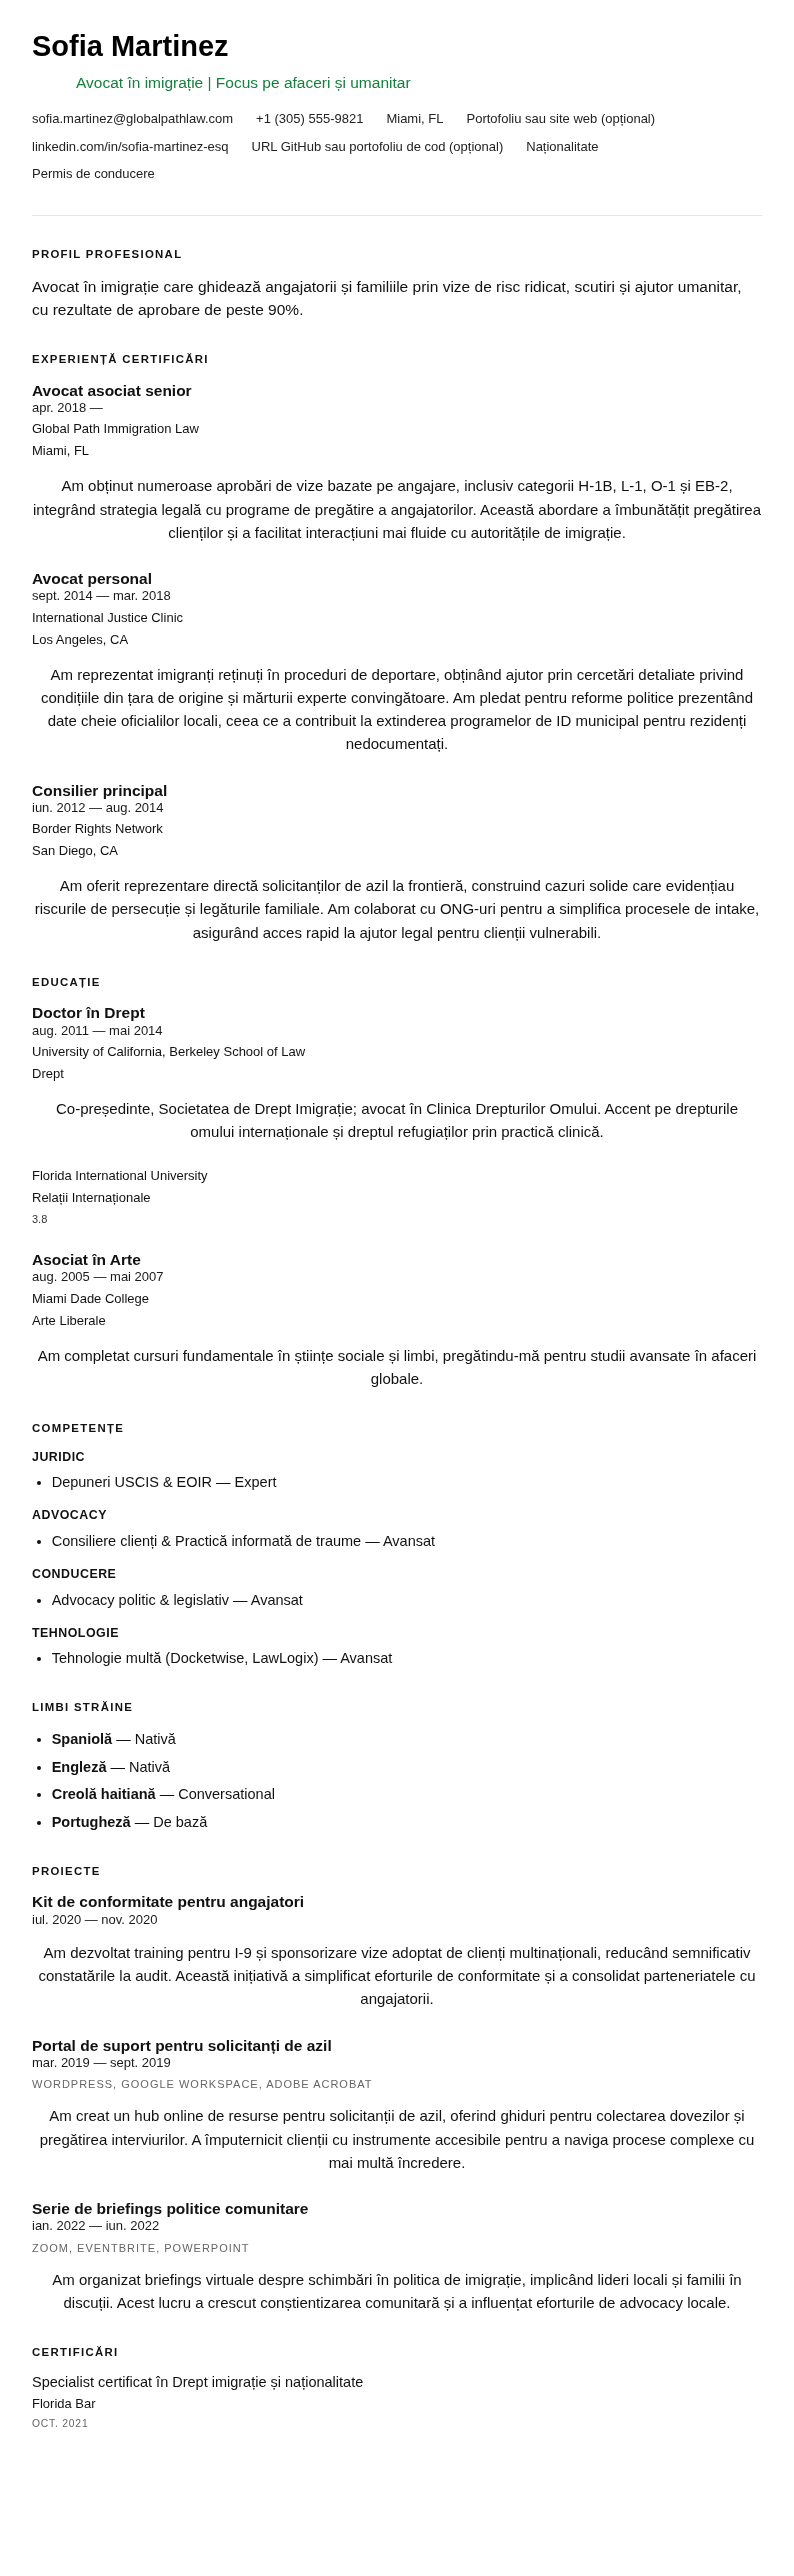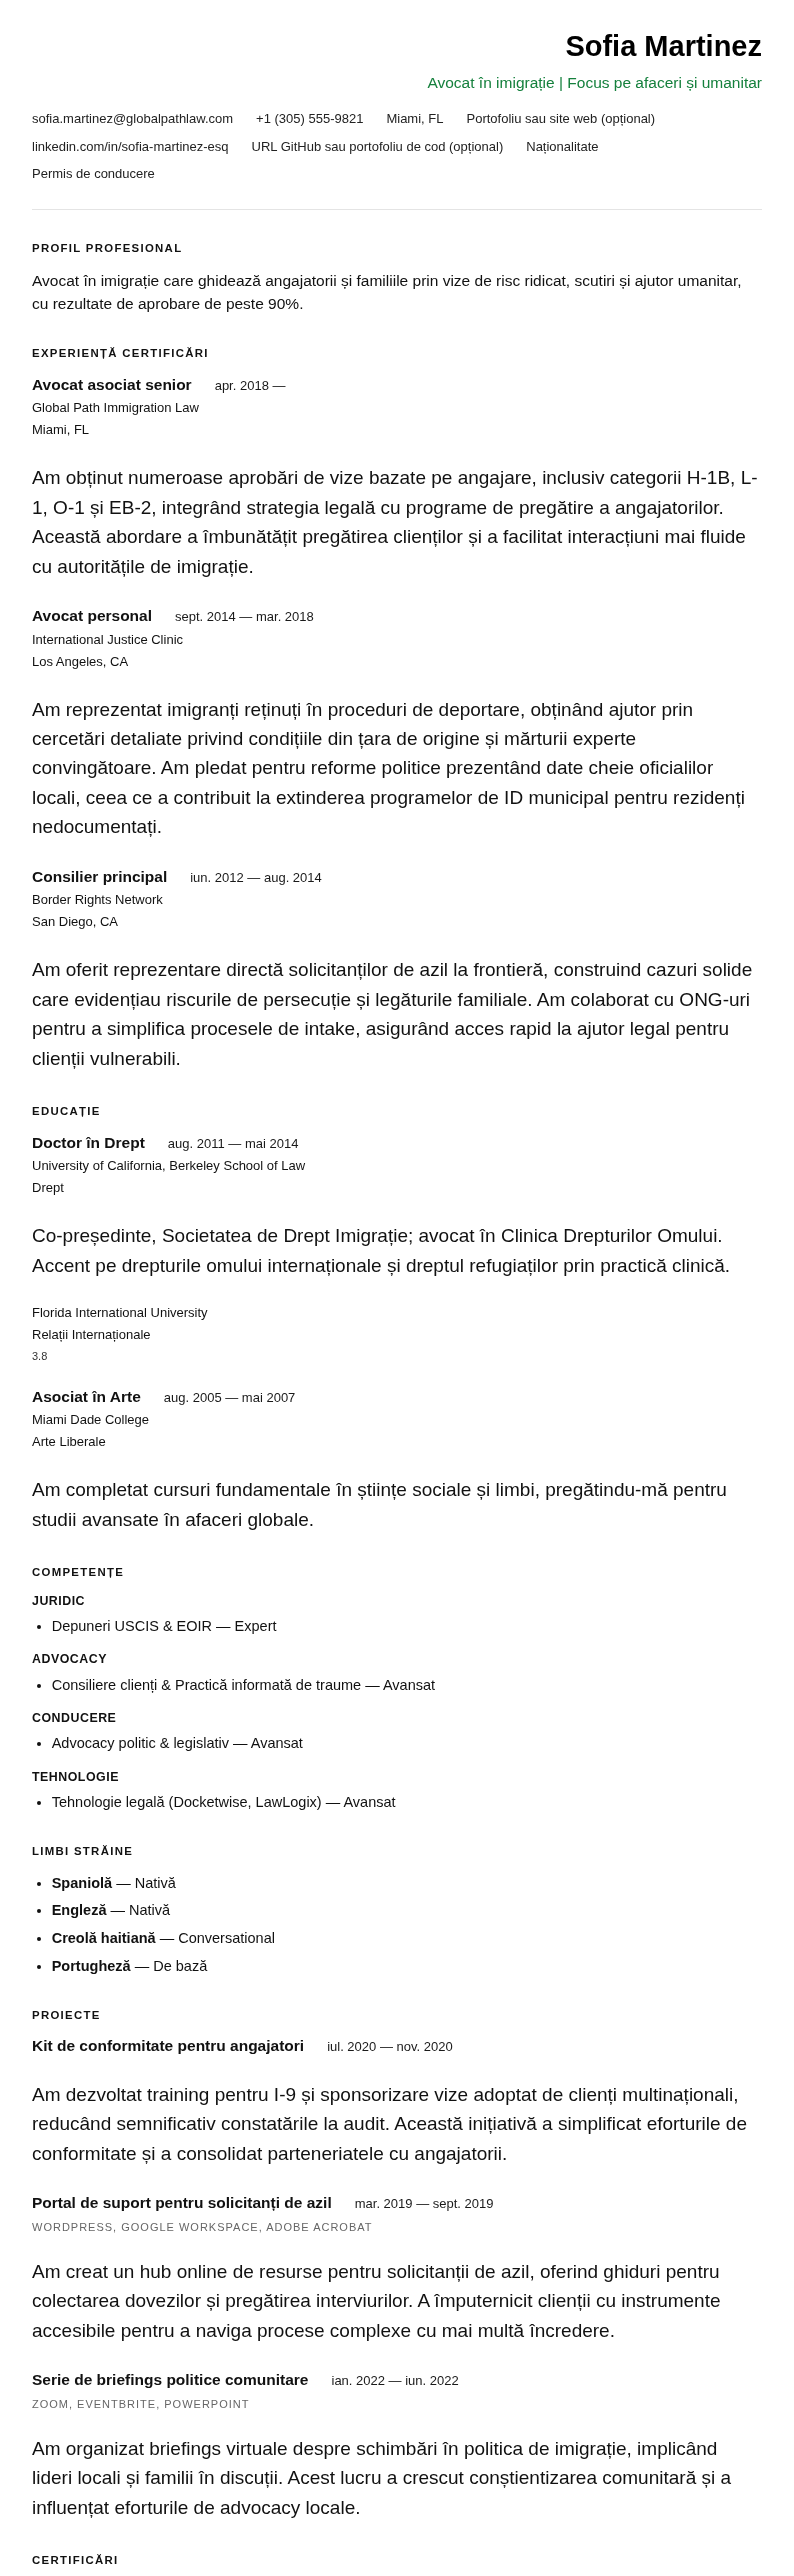--- a/index.html
+++ b/index.html
@@ -12,32 +12,32 @@
   .page {
     width: 795px;
     min-height: 2576px;
     padding: 30px 33px 47px 32px;
     background: #ffffff;
   }
   .name { font-size: 29px; font-weight: 700; color: #000; line-height: 1.15; }
   .tagline { font-size: 15.5px; margin-top: 10.3px; color: #15803d; margin-left: 44px; }
   .contact { margin-top: 18.6px; font-size: 13px; color: #222; }
   .contact-line { margin-bottom: 9.8px; display: flex; flex-wrap: wrap; column-gap: 23px; line-height: 1.35; }
-  .header { border-bottom: 0.5px solid #e4e4e4; padding-bottom: 17px; text-align: right; }
+  .header { border-bottom: 0.5px solid #e4e4e4; padding-bottom: 23px; }
   .section { margin-top: 32px; }
   .section-title { font-size: 11.4px; font-weight: 700; letter-spacing: 1.3px; color: #111; }
   .section-body { margin-top: 15.5px; }
   .entry { margin-bottom: 25px; }
   .entry:last-child { margin-bottom: 0; }
-  .entry-head { display: flex; align-items: baseline; column-gap: 23px; flex-wrap: wrap; }
+  .entry-head { display: flex; align-items: baseline; column-gap: 23px; flex-wrap: wrap; flex-direction: column; }
   .entry-title { font-size: 15.5px; font-weight: 700; line-height: 1.25; }
   .entry-dates { font-size: 13px; color: #1a1a1a; }
   .entry-sub { font-size: 13px; margin-top: 6.2px; line-height: 1.3; }
   .entry-loc { font-size: 13px; margin-top: 5.2px; line-height: 1.3; }
-  .para { font-size: 19px; line-height: 1.55; margin: 24px 0 0 0; }
+  .para { font-size: 15px; line-height: 1.55; margin: 14px 0 0 0; text-align: center; }
   .profile-text { font-size: 15.5px; line-height: 1.5; margin-top: 14.5px; }
   .skill-group { margin-bottom: 15.5px; }
   .skill-group:last-child { margin-bottom: 0; }
   .skill-cat { font-size: 12.4px; font-weight: 700; letter-spacing: 0.5px; margin-bottom: 8.3px; }
   ul.blist { margin: 0; padding-left: 19.7px; list-style: disc; }
   ul.blist li { font-size: 14.5px; line-height: 1.45; margin-bottom: 6.7px; }
   ul.blist li:last-child { margin-bottom: 0; }
   .lang-name { font-weight: 700; }
   .tools { font-size: 11px; letter-spacing: 1px; color: #666; margin-top: 8.3px; text-transform: uppercase; }
   .cert-name { font-size: 14.5px; font-weight: 400; }
@@ -167,21 +167,21 @@
       <div class="skill-group">
         <div class="skill-cat">CONDUCERE</div>
         <ul class="blist">
           <li>Advocacy politic &amp; legislativ — Avansat</li>
         </ul>
       </div>
 
       <div class="skill-group">
         <div class="skill-cat">TEHNOLOGIE</div>
         <ul class="blist">
-          <li>Tehnologie legală (Docketwise, LawLogix) — Avansat</li>
+          <li>Tehnologie multă (Docketwise, LawLogix) — Avansat</li>
         </ul>
       </div>
 
     </div>
   </div>
 
   <div class="section">
     <div class="section-title">LIMBI STRĂINE</div>
     <div class="section-body">
       <ul class="blist">

